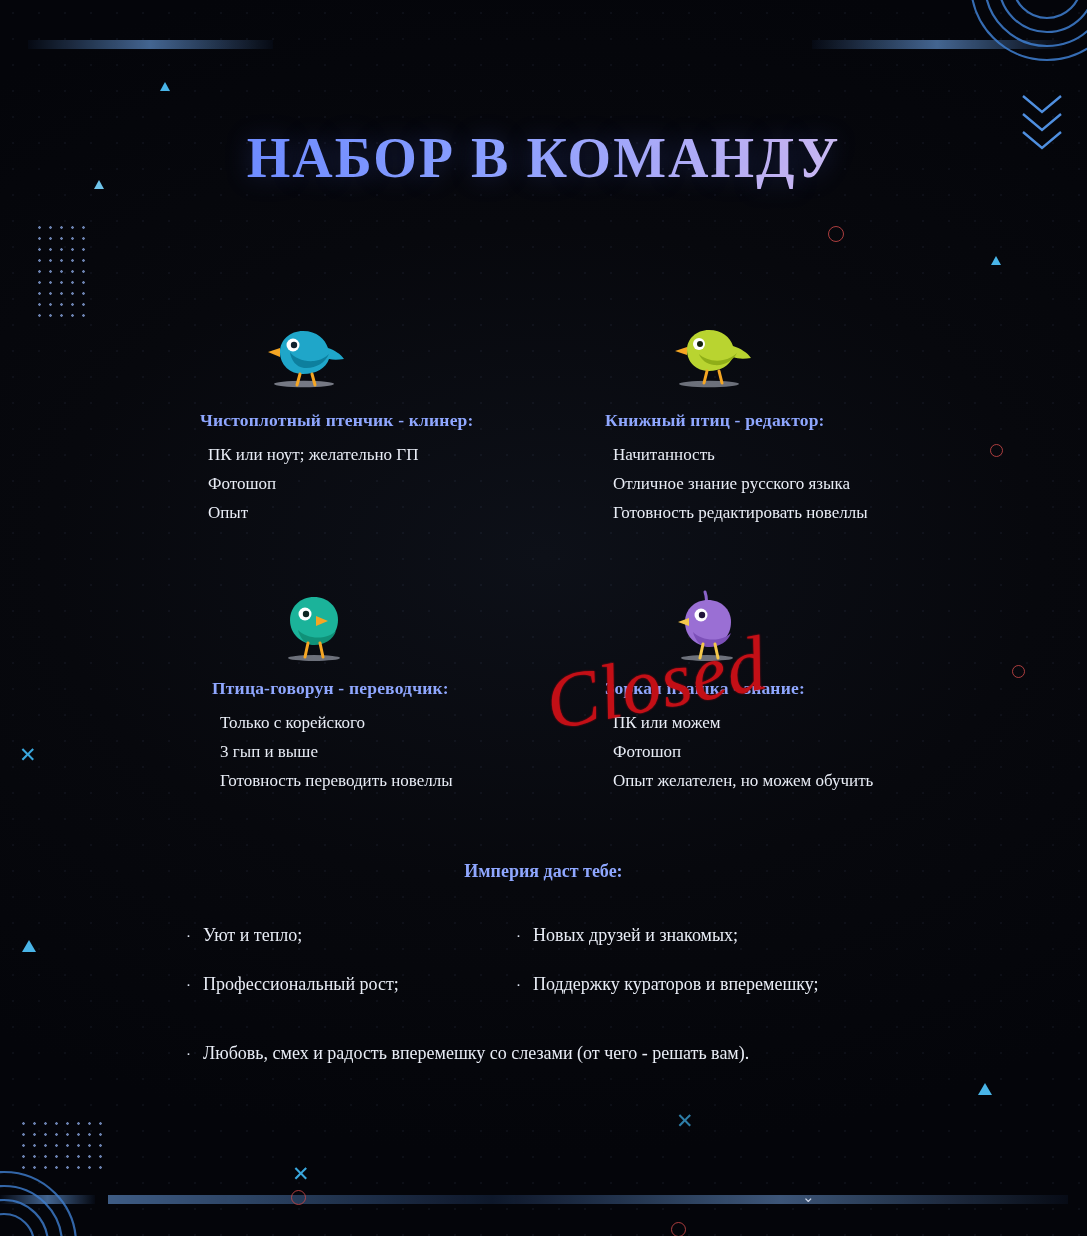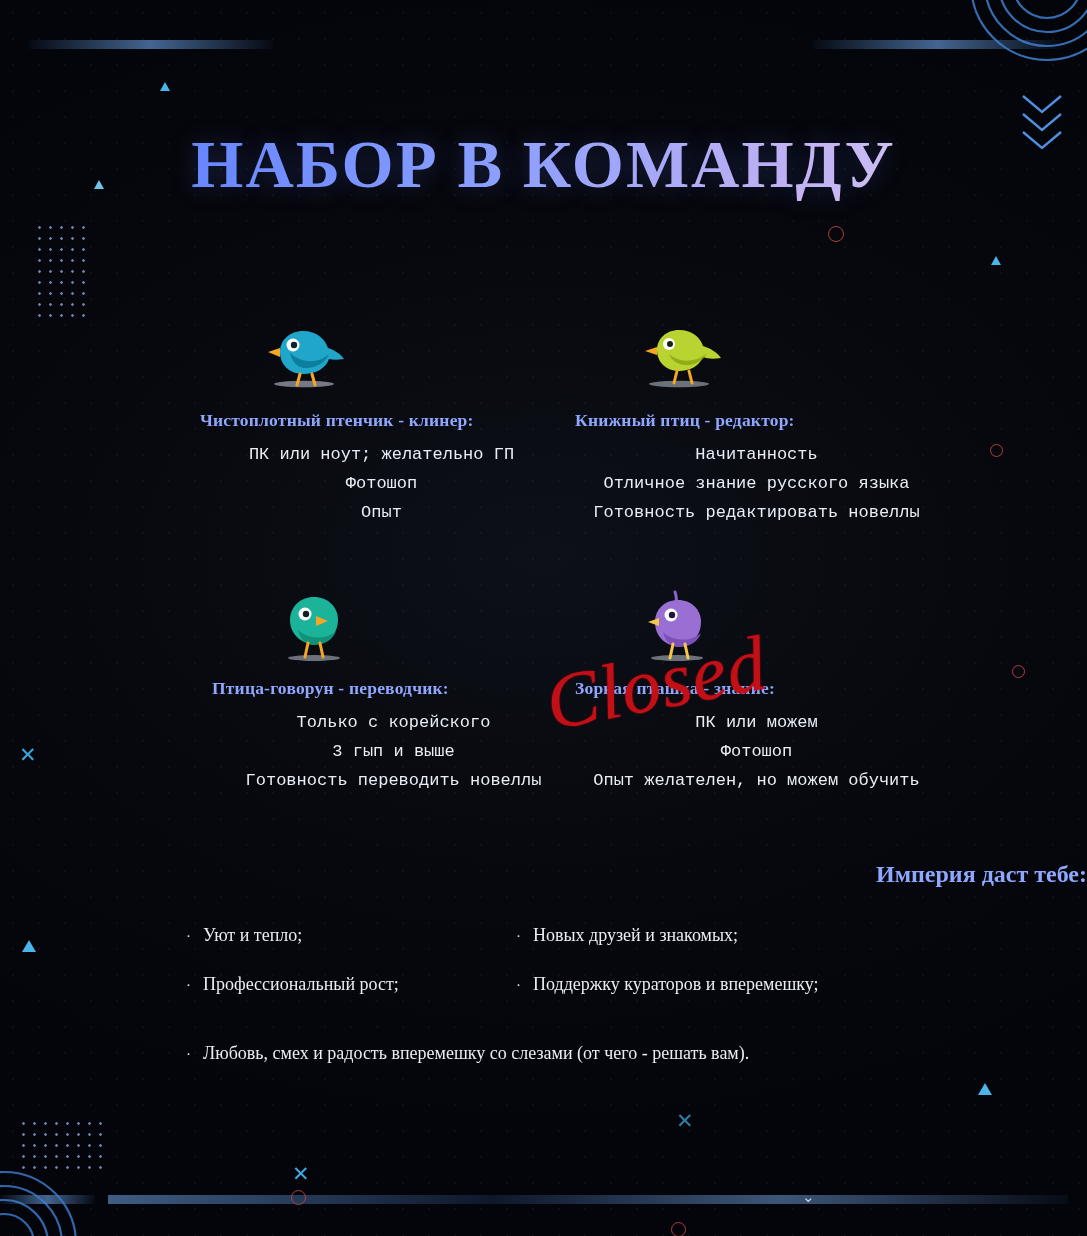--- a/index.html
+++ b/index.html
@@ -78,34 +78,34 @@
     position:absolute; color:#cfd8ea; font-size:15px;
     font-family:"Liberation Sans", sans-serif;
   }
 
   
   .title{
     position:absolute; top:126px; left:0; width:100%;
     text-align:center;
     font-family:"Liberation Serif", serif;
     font-weight:700;
-    font-size:67px;
+    font-size:56px;
     letter-spacing:2px;
     background:linear-gradient(100deg,#4b73ff 0%, #6f8dff 22%, #8fa3ff 45%, #c9b7f2 72%, #e8d9f7 100%);
     -webkit-background-clip:text;
     background-clip:text;
     color:transparent;
     text-shadow:0 0 26px rgba(90,120,255,.25);
   }
 
   
   .jobs{
     position:absolute; top:318px; left:0; width:100%;
   }
-  .job-row{ display:flex; }
+  .job-row{ display:flex;gap:30px; }
   .job{
     position:relative;
     width:355px;
   }
   .job.col1{ margin-left:200px; }
   .job.col2{ margin-left:20px; }
   .bird{ position:absolute; top:0; left:60px; }
   .job-title{
     margin-top:92px;
     font-size:17.5px;
@@ -113,22 +113,21 @@
     color:#8fa7ff;
     font-family:"Liberation Serif", serif;
     letter-spacing:.2px;
   }
   .job-list{ list-style:none; margin-top:9px; }
   .job-list li{
     font-size:17px;
     color:#e9edf6;
     line-height:1.72;
     padding-left:8px;
-    font-family:Liberation Mono, monospace;
-    text-align:center;
+    font-family:Liberation Serif, serif;
   }
   .row2{ margin-top:58px;margin-left:12px; }
   .row2 .job.col1{ margin-left:200px; }
   .row2 .job.col2{ margin-left:8px; }
 
   
   .stamp{
     position:absolute;
     left:545px; top:638px;
     font-family:"Liberation Serif", serif;
@@ -136,22 +135,22 @@
     font-size:78px;
     color:#c30f16;
     transform:rotate(-11deg);
     text-shadow:0 0 2px rgba(190,10,20,.8);
     letter-spacing:1px;
   }
 
   
   .benefits-title{
     position:absolute; top:861px; left:0; width:100%;
-    text-align:right;
-    font-size:24px;
+    text-align:center;
+    font-size:18px;
     font-weight:700;
     color:#8fa7ff;
     font-family:"Liberation Serif", serif;
   }
   .benefits{
     position:absolute; top:922px; left:0; width:100%;
   }
   .ben-row{ display:flex; }
   .ben-item{
     display:flex;

